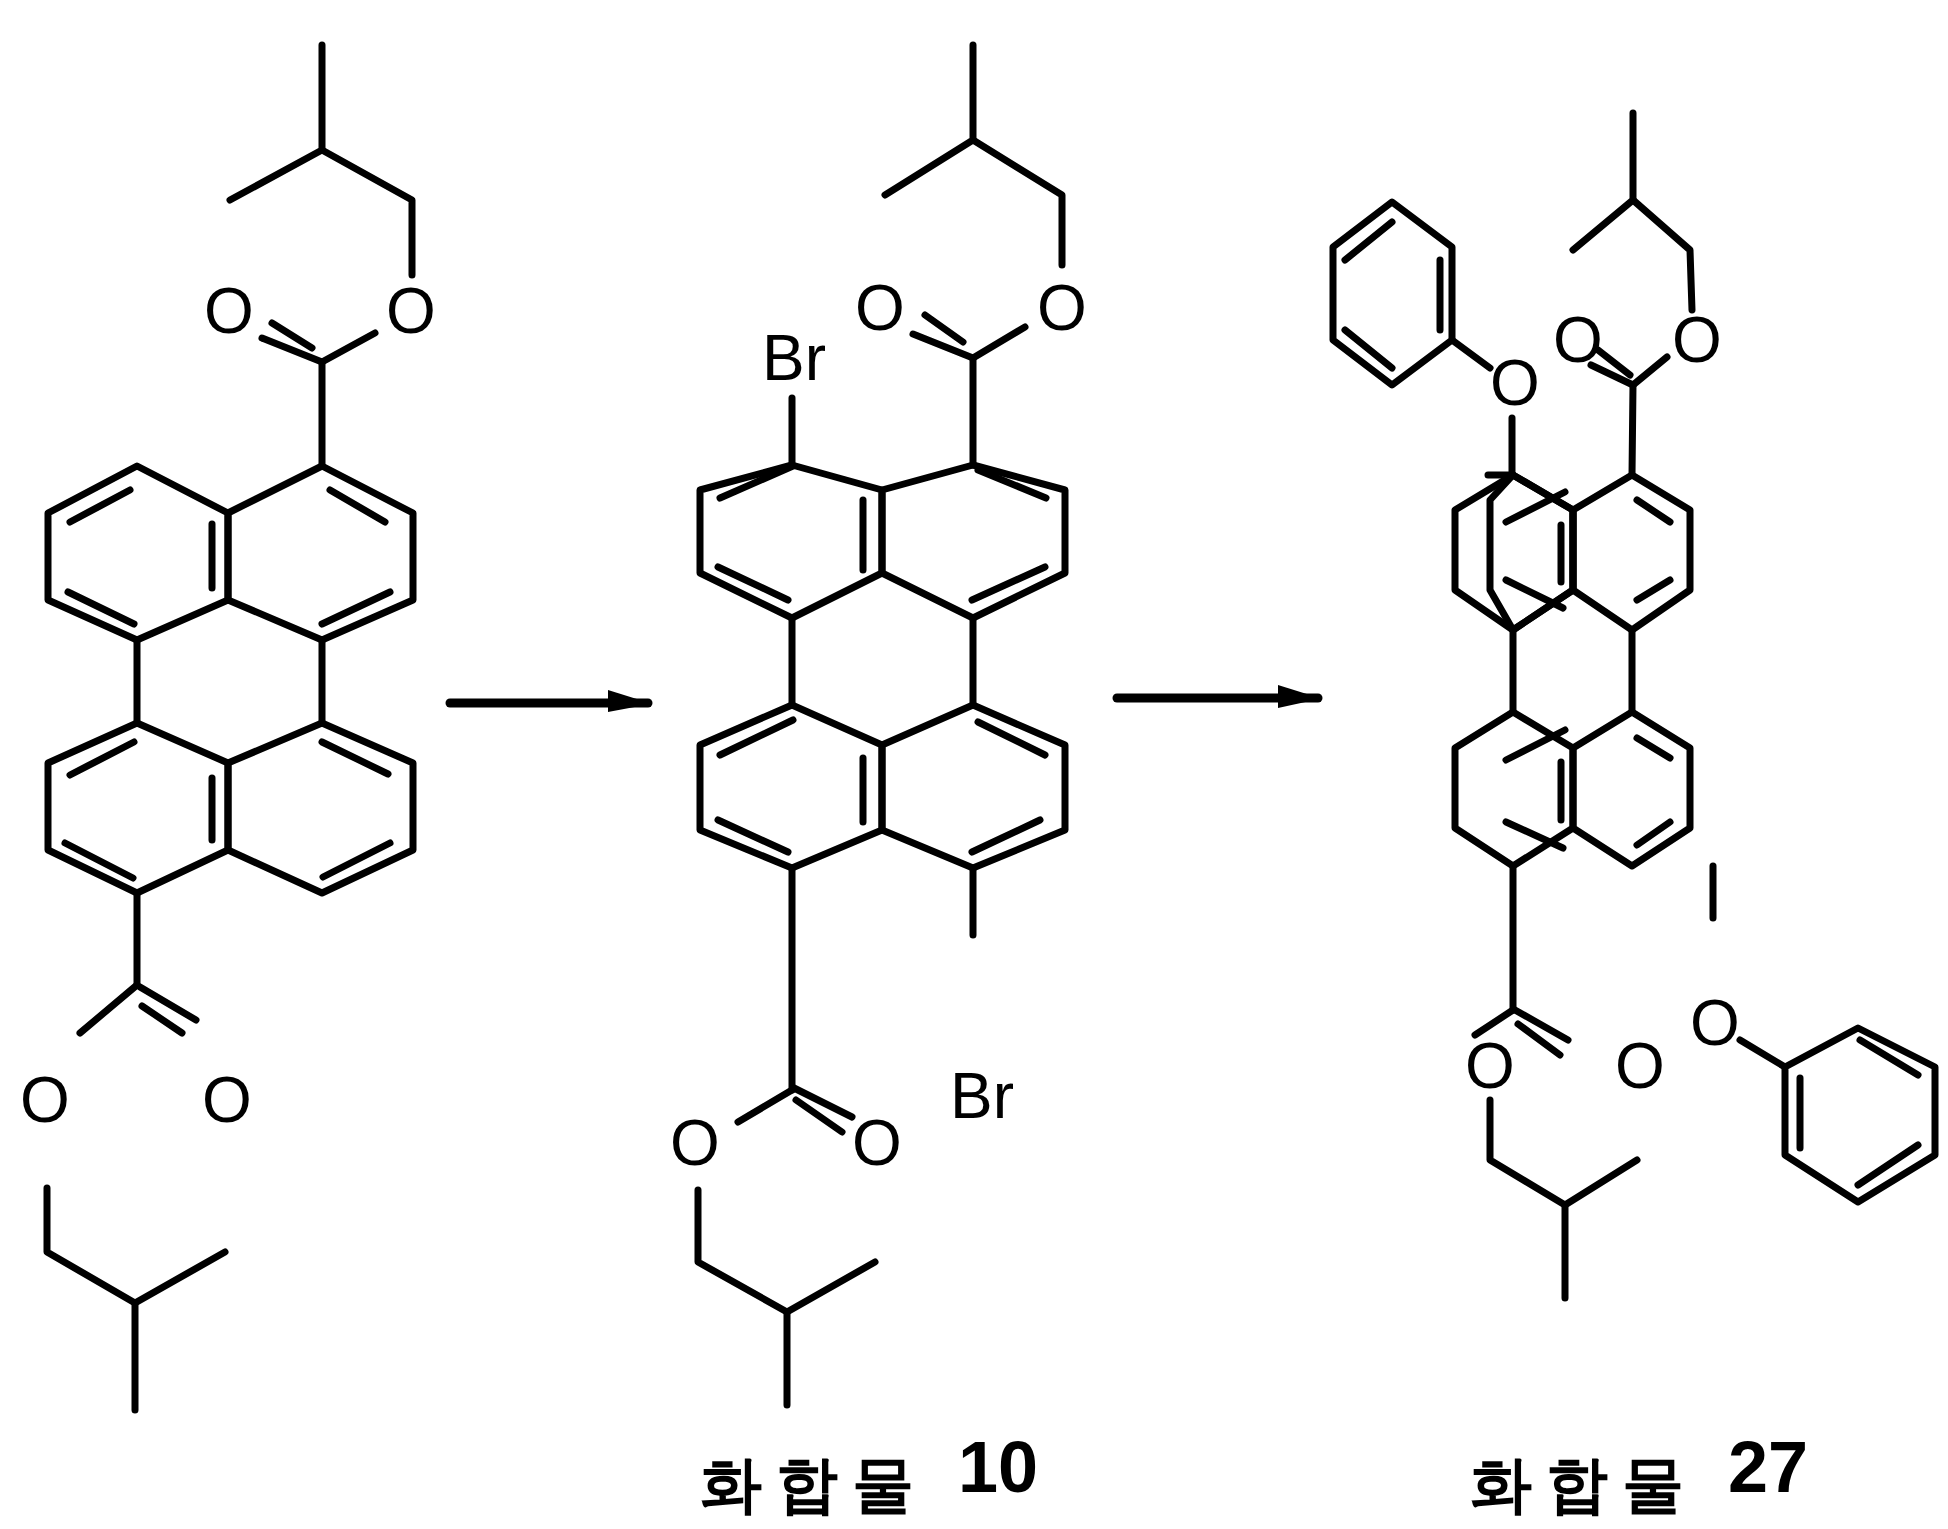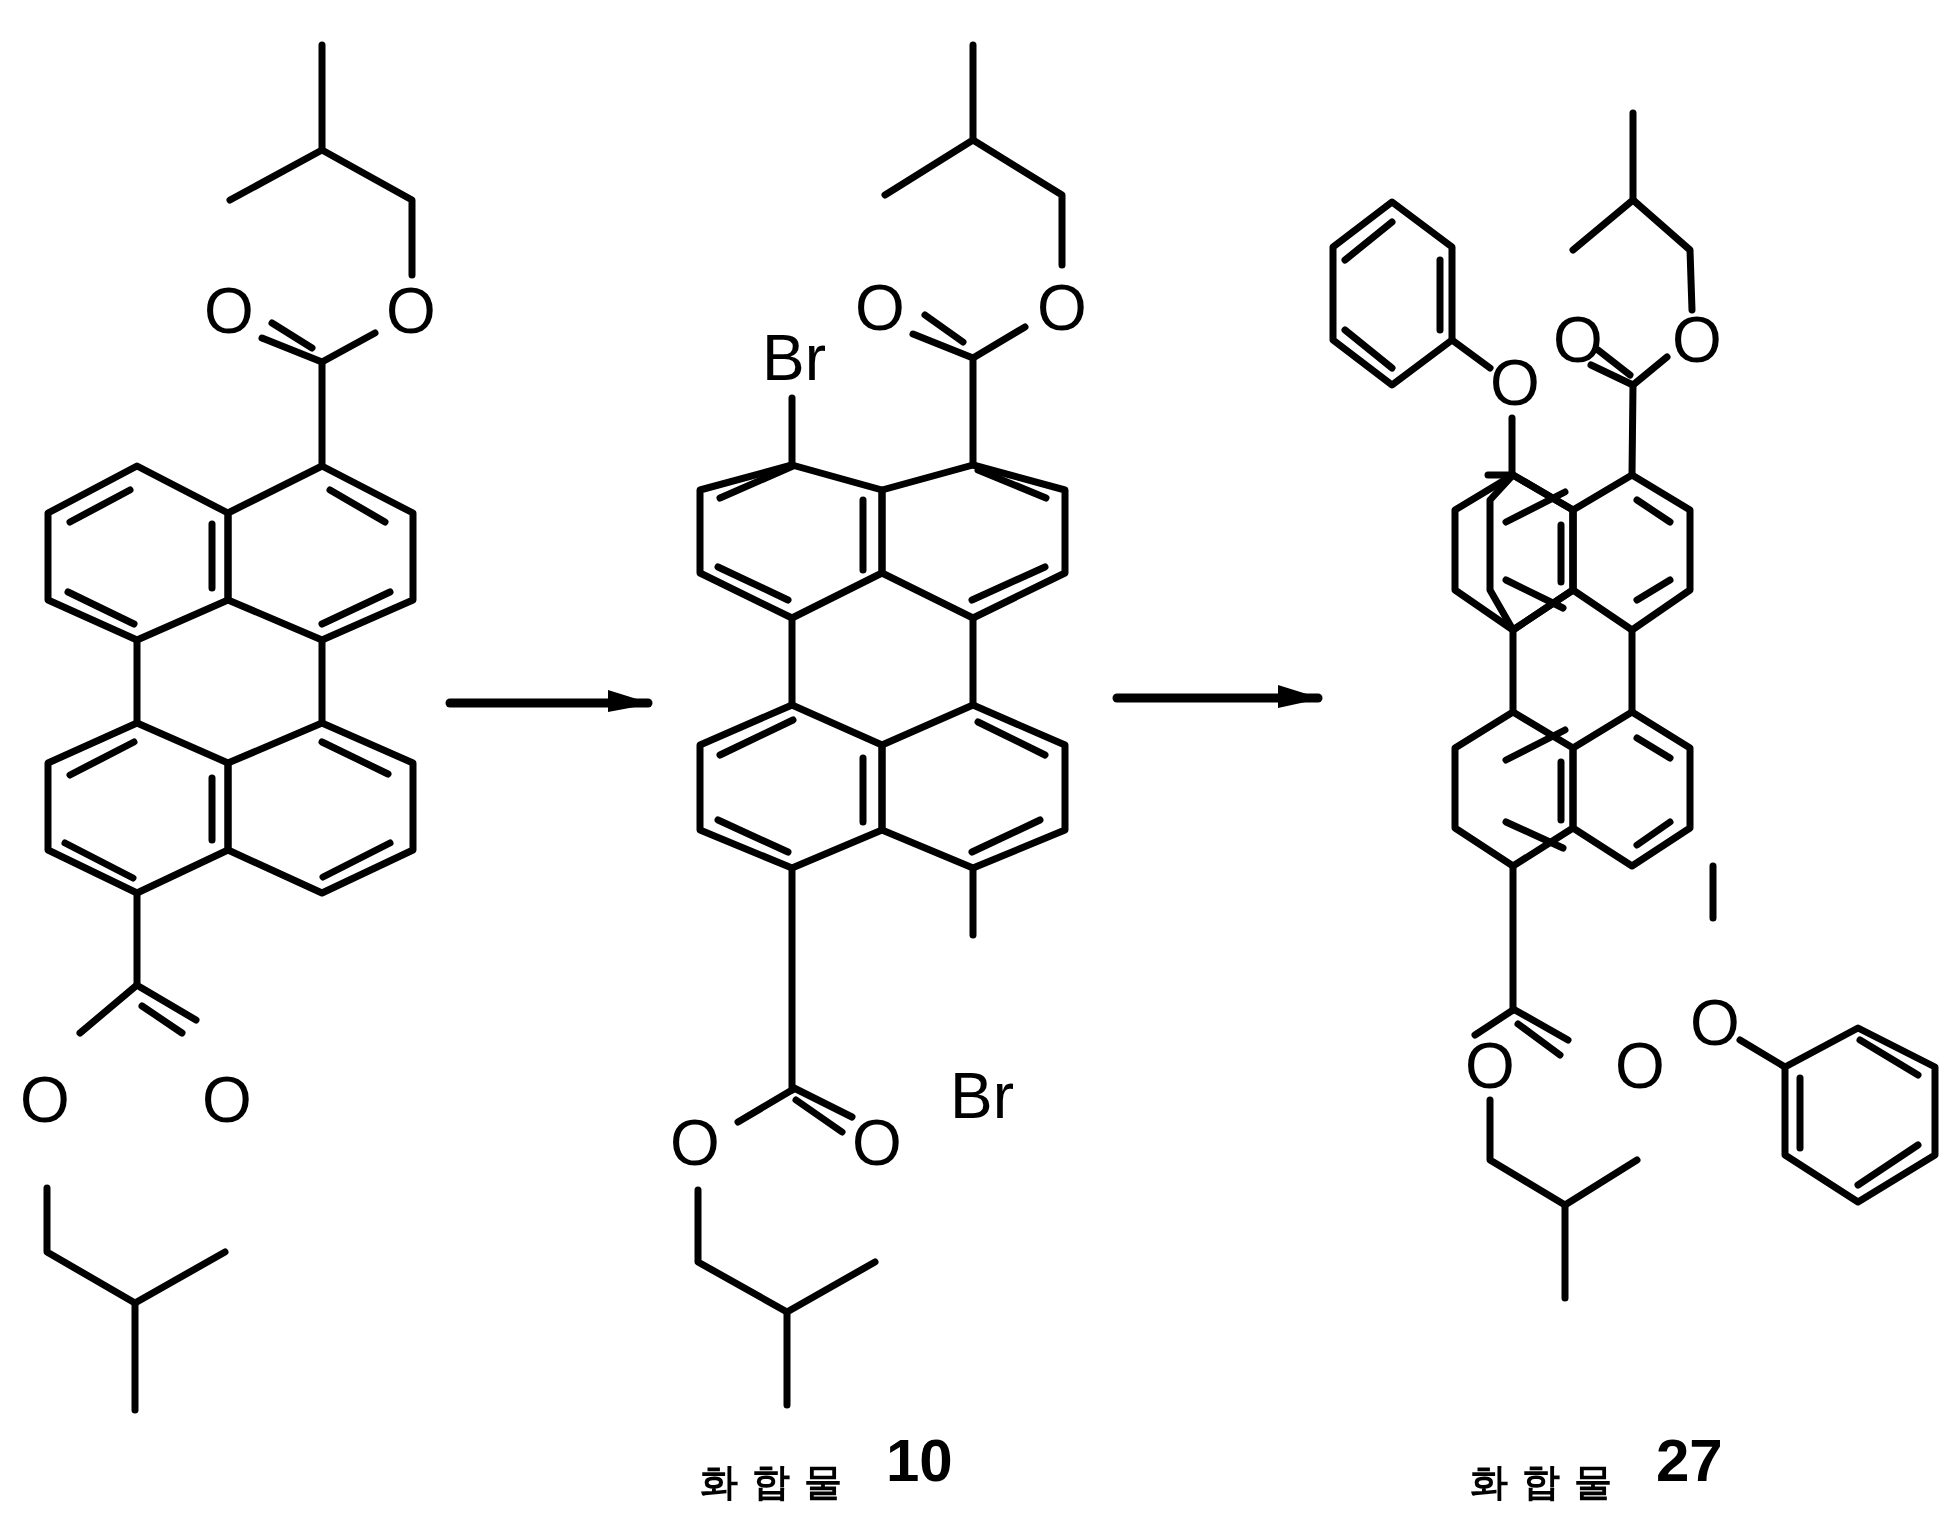--- a/index.html
+++ b/index.html
@@ -2,22 +2,22 @@
 <html><head>
 <meta charset="utf-8">
 <style>
   html, body { margin: 0; padding: 0; background: #ffffff; }
   body { width: 1948px; height: 1529px; position: relative; overflow: hidden; font-family: "DejaVu Sans", sans-serif; }
   svg { position: absolute; left: 0; top: 0; }
   .bond { stroke: #000; stroke-width: 7; fill: none; stroke-linecap: round; stroke-linejoin: round; }
   .dbl { stroke: #000; stroke-width: 7; fill: none; stroke-linecap: round; }
   .atom { font-family: "Liberation Sans", sans-serif; font-size: 64px; fill: #000; }
   .label { position: absolute; font-family: "DejaVu Sans", sans-serif; font-weight: bold; color: #000; white-space: nowrap; }
-  .label .num { font-family: "Liberation Sans", sans-serif; font-weight: bold; font-size: 60px; position: relative; top: -14px; margin-left: 30px; }
-  .label .kr { font-size: 38px; letter-spacing: 14px; }
+  .label .num { font-family: "Liberation Sans", sans-serif; font-weight: bold; font-size: 72px; position: relative; top: -14px; margin-left: 30px; }
+  .label .kr { font-size: 62px; letter-spacing: 14px; }
 </style>
 </head>
 <body>
 
 <svg width="1948" height="1529" viewBox="0 0 1948 1529" xmlns="http://www.w3.org/2000/svg">
 
   <g>
 
     <polyline class="bond" points="322,45 322,150 230,200"></polyline>
     <polyline class="bond" points="322,150 412,200 412,275"></polyline>

